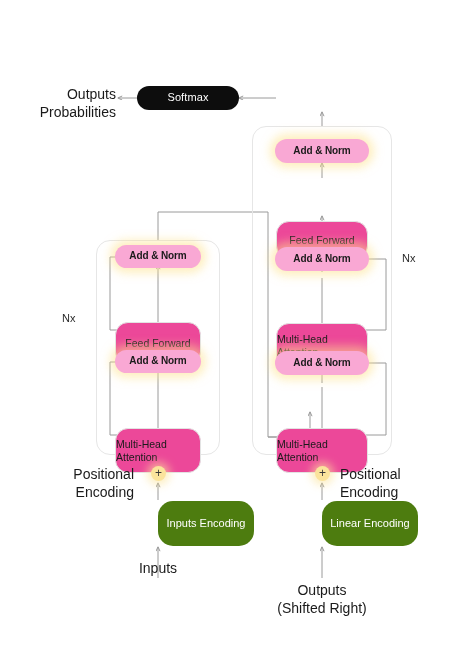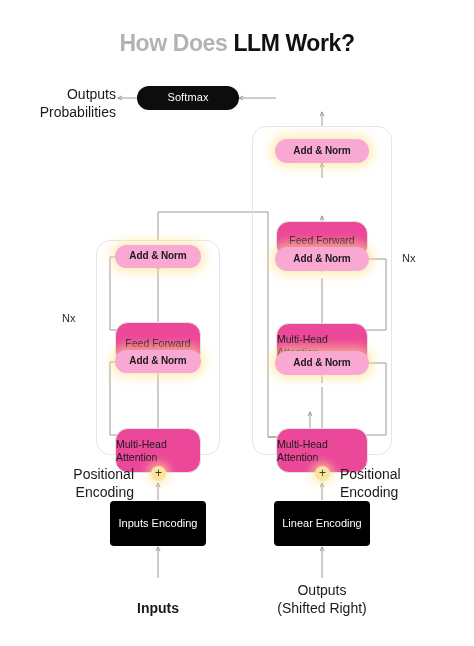--- a/index.html
+++ b/index.html
@@ -67,24 +67,25 @@
   .box-gray {
     background: #ec4899;
     border: 1px solid #e3e3e3;
     border-radius: 13px;
     color: #1a1a1a;
     font-size: 10.5px;
     margin-top: 43px;
   }
 
   .box-black {
-    background: #000000;
-    border-radius: 4px;
+    background: #4d7c0f;
+    border-radius: 15px;
     color: #ffffff;
     font-size: 11px;
+    margin-left: 48px;
   }
 
   .stack-container {
     position: absolute;
     box-sizing: border-box;
     border: 1px solid #e6e6e6;
     border-radius: 14px;
     background: transparent;
   }
 
@@ -132,23 +133,20 @@
     fill: none;
     stroke: #9a9a9a;
     stroke-width: 1;
   }
 </style>
 </head>
 <body>
 
 <div id="page">
 
-  <div class="title">
-    <span class="dim">How Does </span><span class="strong">LLM Work?</span>
-  </div>
 
   <svg class="wires" viewBox="0 0 474 646">
     <defs>
       <marker id="arrow" markerWidth="6" markerHeight="6" refX="4.6" refY="2.4" orient="auto" markerUnits="strokeWidth">
         <path d="M0.4,0.4 L4.8,2.4 L0.4,4.4" stroke="#9a9a9a" stroke-width="0.9" fill="none"></path>
       </marker>
     </defs>
 
     <line x1="276" y1="98" x2="239" y2="98" marker-end="url(#arrow)"></line>
 
@@ -270,18 +268,18 @@
   <div class="node box-black" style="left:110px; top:501px; width:96px; height:45px;">
     <span>Inputs
 Encoding</span>
   </div>
 
   <div class="node box-black" style="left:274px; top:501px; width:96px; height:45px;">
     <span>Linear
 Encoding</span>
   </div>
 
-  <div class="label center" style="left:108px; top:599px; width:100px;font-weight:bold;">Inputs</div>
+  <div class="label center" style="left:108px; top:559px; width:100px;">Inputs</div>
 
   <div class="label center" style="left:262px; top:581px; width:120px;">Outputs
 (Shifted Right)</div>
 
 </div>
 
 </body></html>

